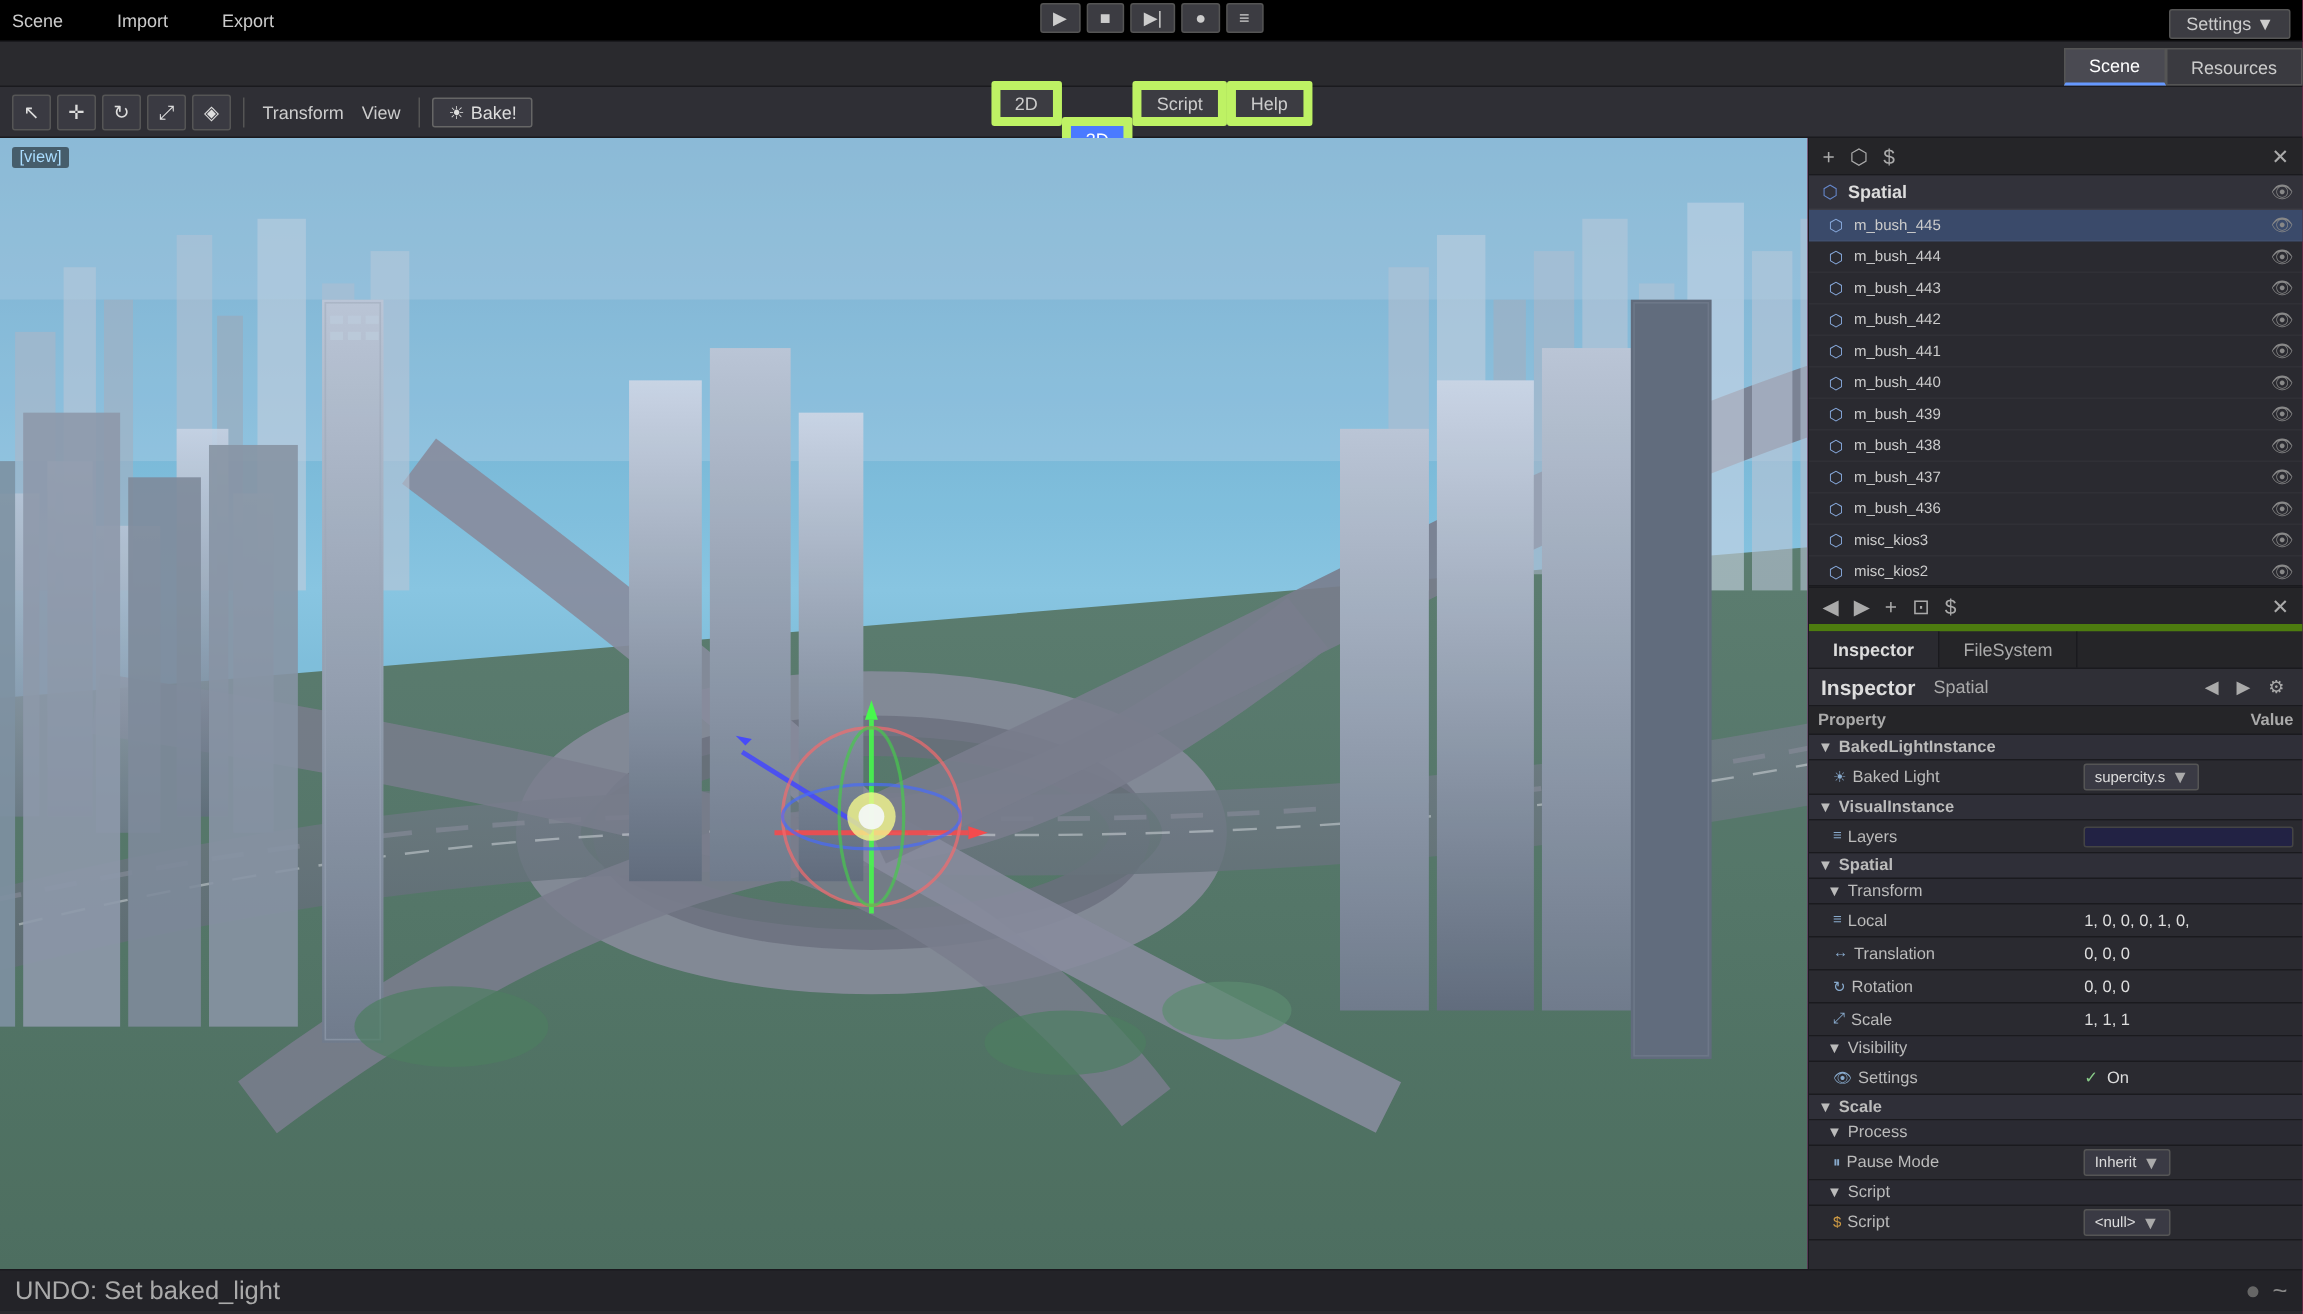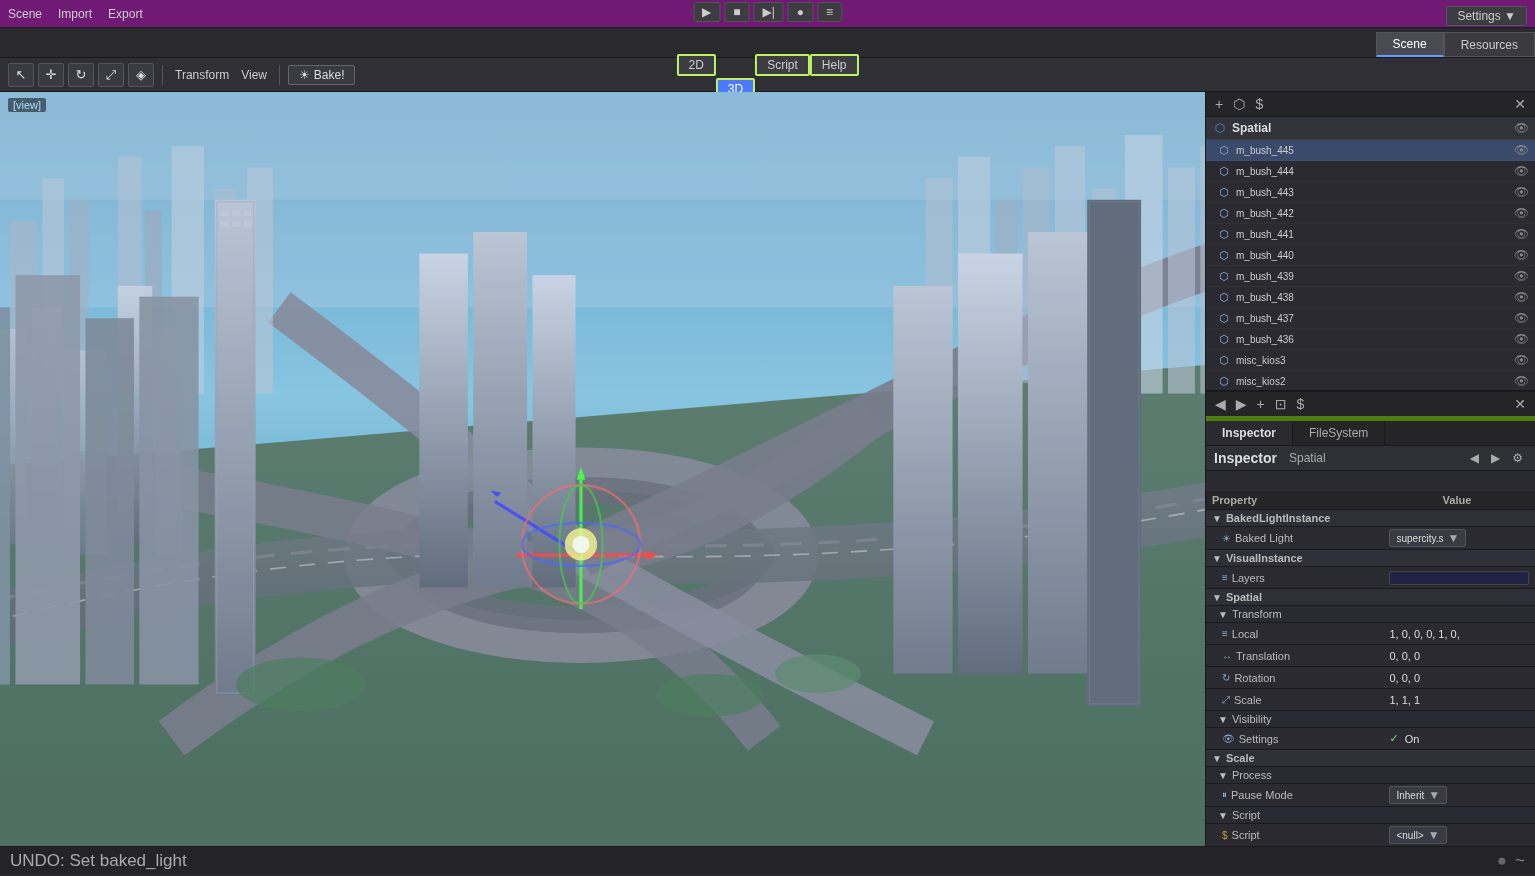--- a/index.html
+++ b/index.html
@@ -10,42 +10,43 @@
       font-size: 12px;
       width: 1535px;
       height: 876px;
       overflow: hidden;
     }
 
     
     .top-menubar {
       display: flex;
       align-items: center;
-      background: #701a75;
+      background: #000000;
       height: 28px;
       padding: 0 8px;
       border-bottom: 1px solid #1a1a1e;
+      gap: 20px;
     }
     .top-menubar span {
       margin-right: 16px;
       color: #ccc;
       cursor: pointer;
     }
     .playback-btn {
       background: #3c3c42;
       border: 1px solid #555;
       color: #ccc;
       padding: 2px 8px;
       cursor: pointer;
       font-size: 12px;
       border-radius: 2px;
     }
     .view-btn {
       background: #3c3c42;
-      border: 2px solid #bef264;
+      border: 6px solid #bef264;
       color: #ccc;
       padding: 2px 10px;
       cursor: pointer;
       font-size: 12px;
       border-radius: 2px;
     }
     .view-btn.active {
       background: #4a7aff;
       color: #fff;
       margin-top: 48px;
@@ -305,40 +306,39 @@
       color: #aaa;
       cursor: pointer;
       font-size: 12px;
       padding: 1px 4px;
     }
 
     .inspector-body {
       flex: 1;
       overflow-y: auto;
       font-size: 11px;
-      margin-top: 20px;
     }
 
     .prop-header {
       display: flex;
       align-items: center;
       background: #252528;
       padding: 3px 6px;
       border-bottom: 1px solid #1a1a1e;
       color: #bbb;
       font-weight: bold;
     }
     .prop-header-col1 {
       flex: 1.2;
       color: #aaa;
     }
     .prop-header-col2 {
       flex: 1;
       color: #aaa;
-      text-align: center;
+      text-align: right;
     }
 
     .prop-section-header {
       display: flex;
       align-items: center;
       padding: 2px 6px;
       background: #2f2f38;
       color: #bbb;
       cursor: pointer;
       border-bottom: 1px solid #1a1a1e;

